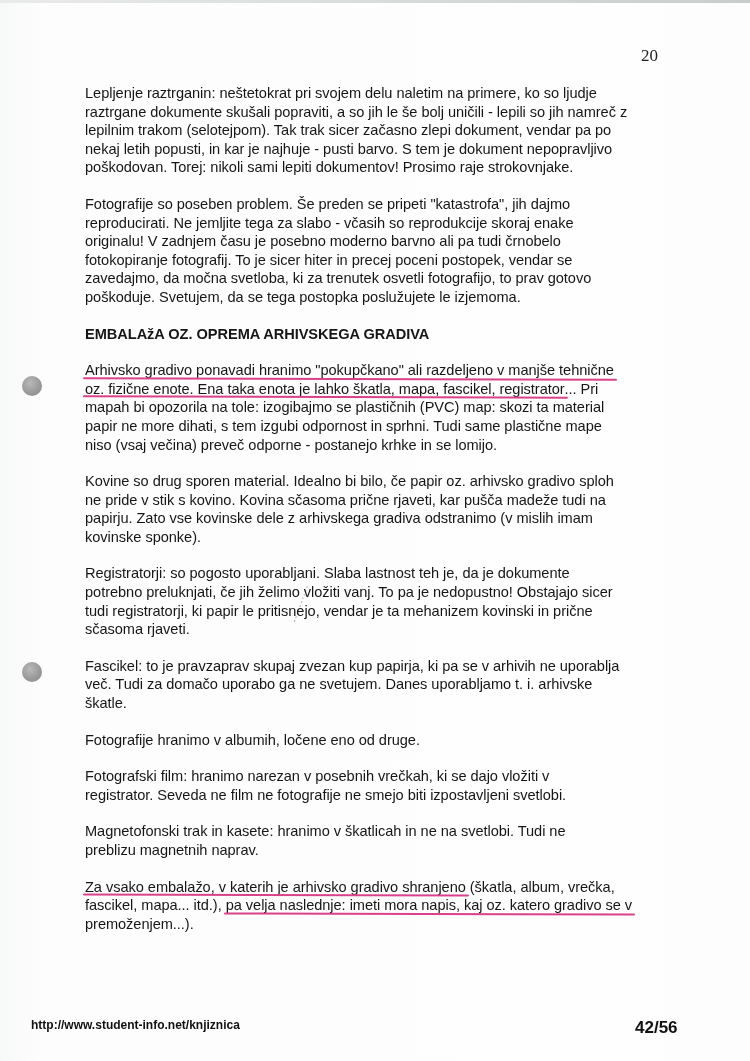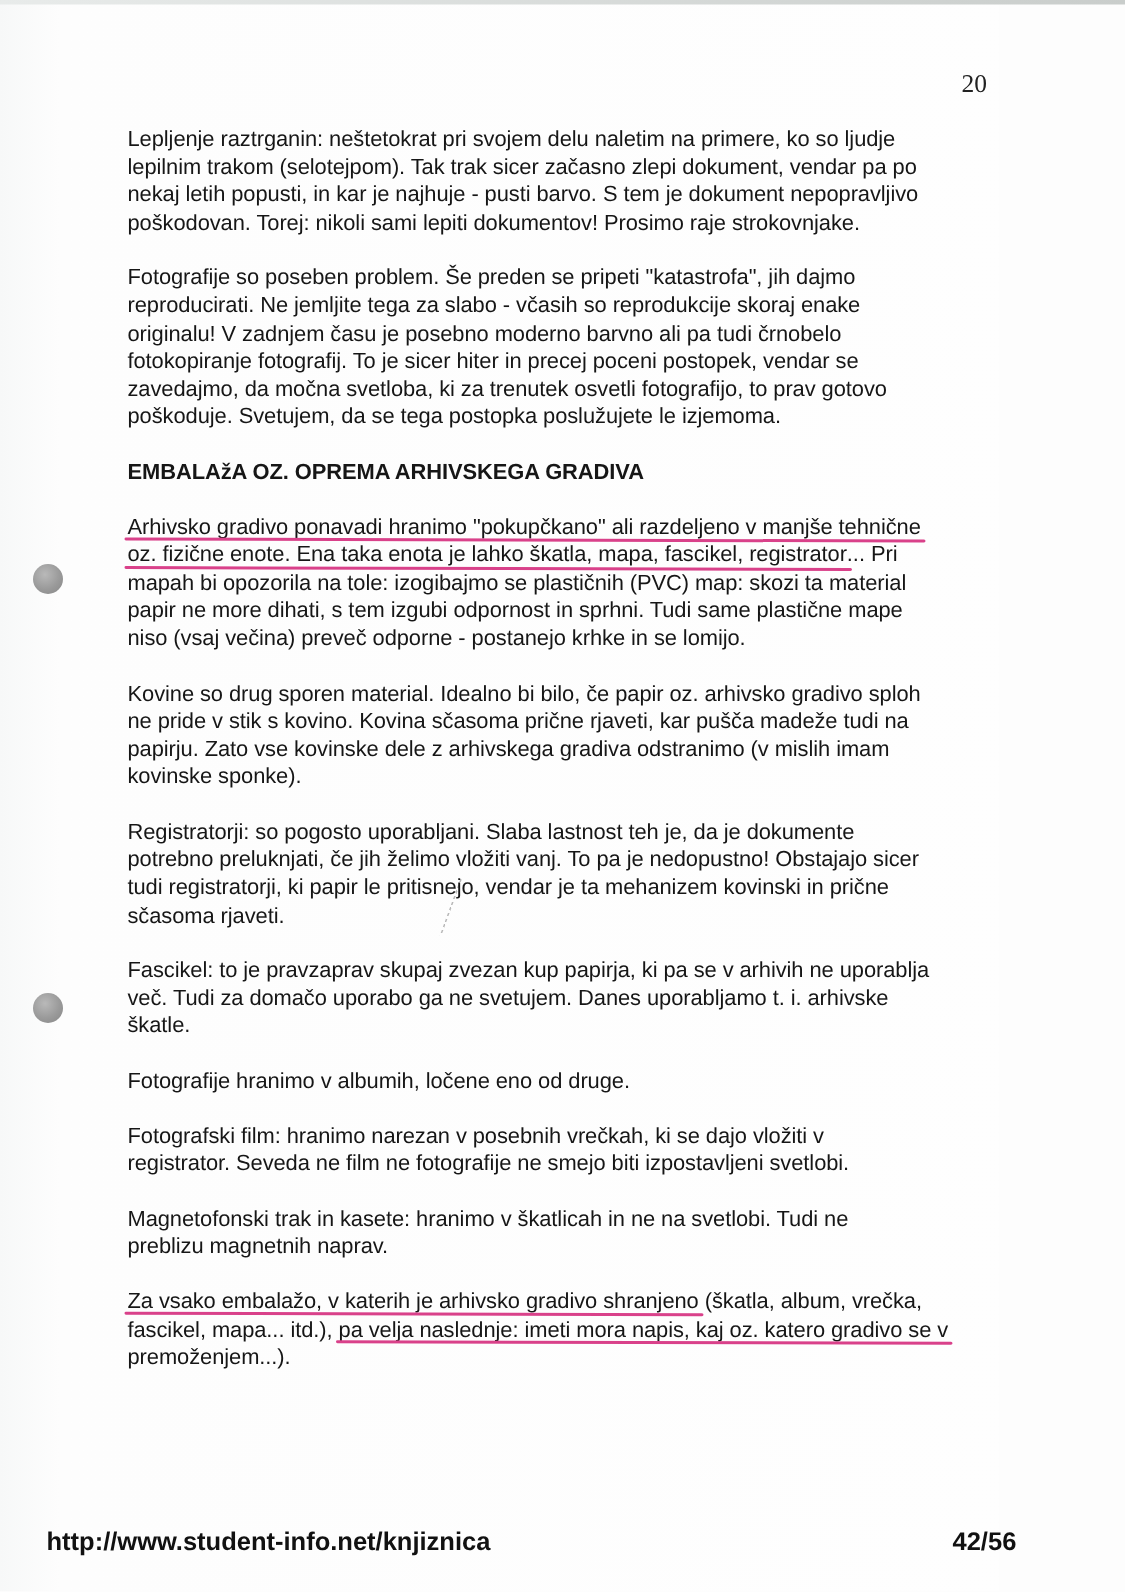--- a/index.html
+++ b/index.html
@@ -10,39 +10,40 @@
     .page-number { position: absolute; left: 641px; top: 46px; font-family: "Liberation Serif", serif; font-size: 17px; color: #222; }
     .content { position: absolute; left: 85px; top: 84px; width: 580px; font-size: 14.6px; line-height: 18.6px; letter-spacing: -0.05px; }
     .para { margin-bottom: 18px; }
     .para b { font-weight: normal; }
     .heading { font-weight: bold; font-size: 14.6px; margin-bottom: 18px; }
     .line { display: block; white-space: nowrap; }
     .hl { position: relative; }
     .hl::after { content: ""; position: absolute; left: -2px; right: -3px; bottom: -1px; height: 1.6px; background: #d9418a; border-radius: 1px; transform: rotate(0.15deg); }
     .hole { position: absolute; width: 20px; height: 20px; border-radius: 50%; background: radial-gradient(circle at 40% 35%, #b9b9b9 0%, #9a9a9a 55%, #868686 100%); }
     .pencil-mark { position: absolute; width: 1px; background: repeating-linear-gradient(to bottom, #b8b8b8 0 2px, transparent 2px 4px); transform: rotate(20deg); }
-    .footer-url { position: absolute; left: 31px; top: 1018px; font-size: 17px; font-weight: bold; color: #111; }
+    .footer-url { position: absolute; left: 31px; top: 1018px; font-size: 12px; font-weight: bold; color: #111; }
     .footer-page { position: absolute; left: 635px; top: 1018px; font-size: 17px; font-weight: bold; color: #111; }
   </style>
 </head>
 <body>
 
 <div class="page">
   <div class="top-edge"></div>
 
   <div class="page-number">20</div>
 
   <div class="hole" style="left:22px; top:376px;"></div>
   <div class="hole" style="left:22px; top:662px;"></div>
   <div class="pencil-mark" style="left:300px; top:585px; height:40px;"></div>
 
   <div class="content">
 
     <div class="para">
       <span class="line"><b>Lepljenje raztrganin</b><span>: neštetokrat pri svojem delu naletim na primere, ko so ljudje</span></span>
+      <span class="line">raztrgane dokumente skušali popraviti, a so jih le še bolj uničili - lepili so jih namreč z</span>
       <span class="line">lepilnim trakom (selotejpom). Tak trak sicer začasno zlepi dokument, vendar pa po</span>
       <span class="line">nekaj letih popusti, in kar je najhuje - pusti barvo. S tem je dokument nepopravljivo</span>
       <span class="line">poškodovan. Torej: nikoli sami lepiti dokumentov! Prosimo raje strokovnjake.</span>
     </div>
 
     <div class="para">
       <span class="line"><b>Fotografije</b><span> so poseben problem. Še preden se pripeti "katastrofa", jih dajmo</span></span>
       <span class="line">reproducirati. Ne jemljite tega za slabo - včasih so reprodukcije skoraj enake</span>
       <span class="line">originalu! V zadnjem času je posebno moderno barvno ali pa tudi črnobelo</span>
       <span class="line">fotokopiranje fotografij. To je sicer hiter in precej poceni postopek, vendar se</span>

